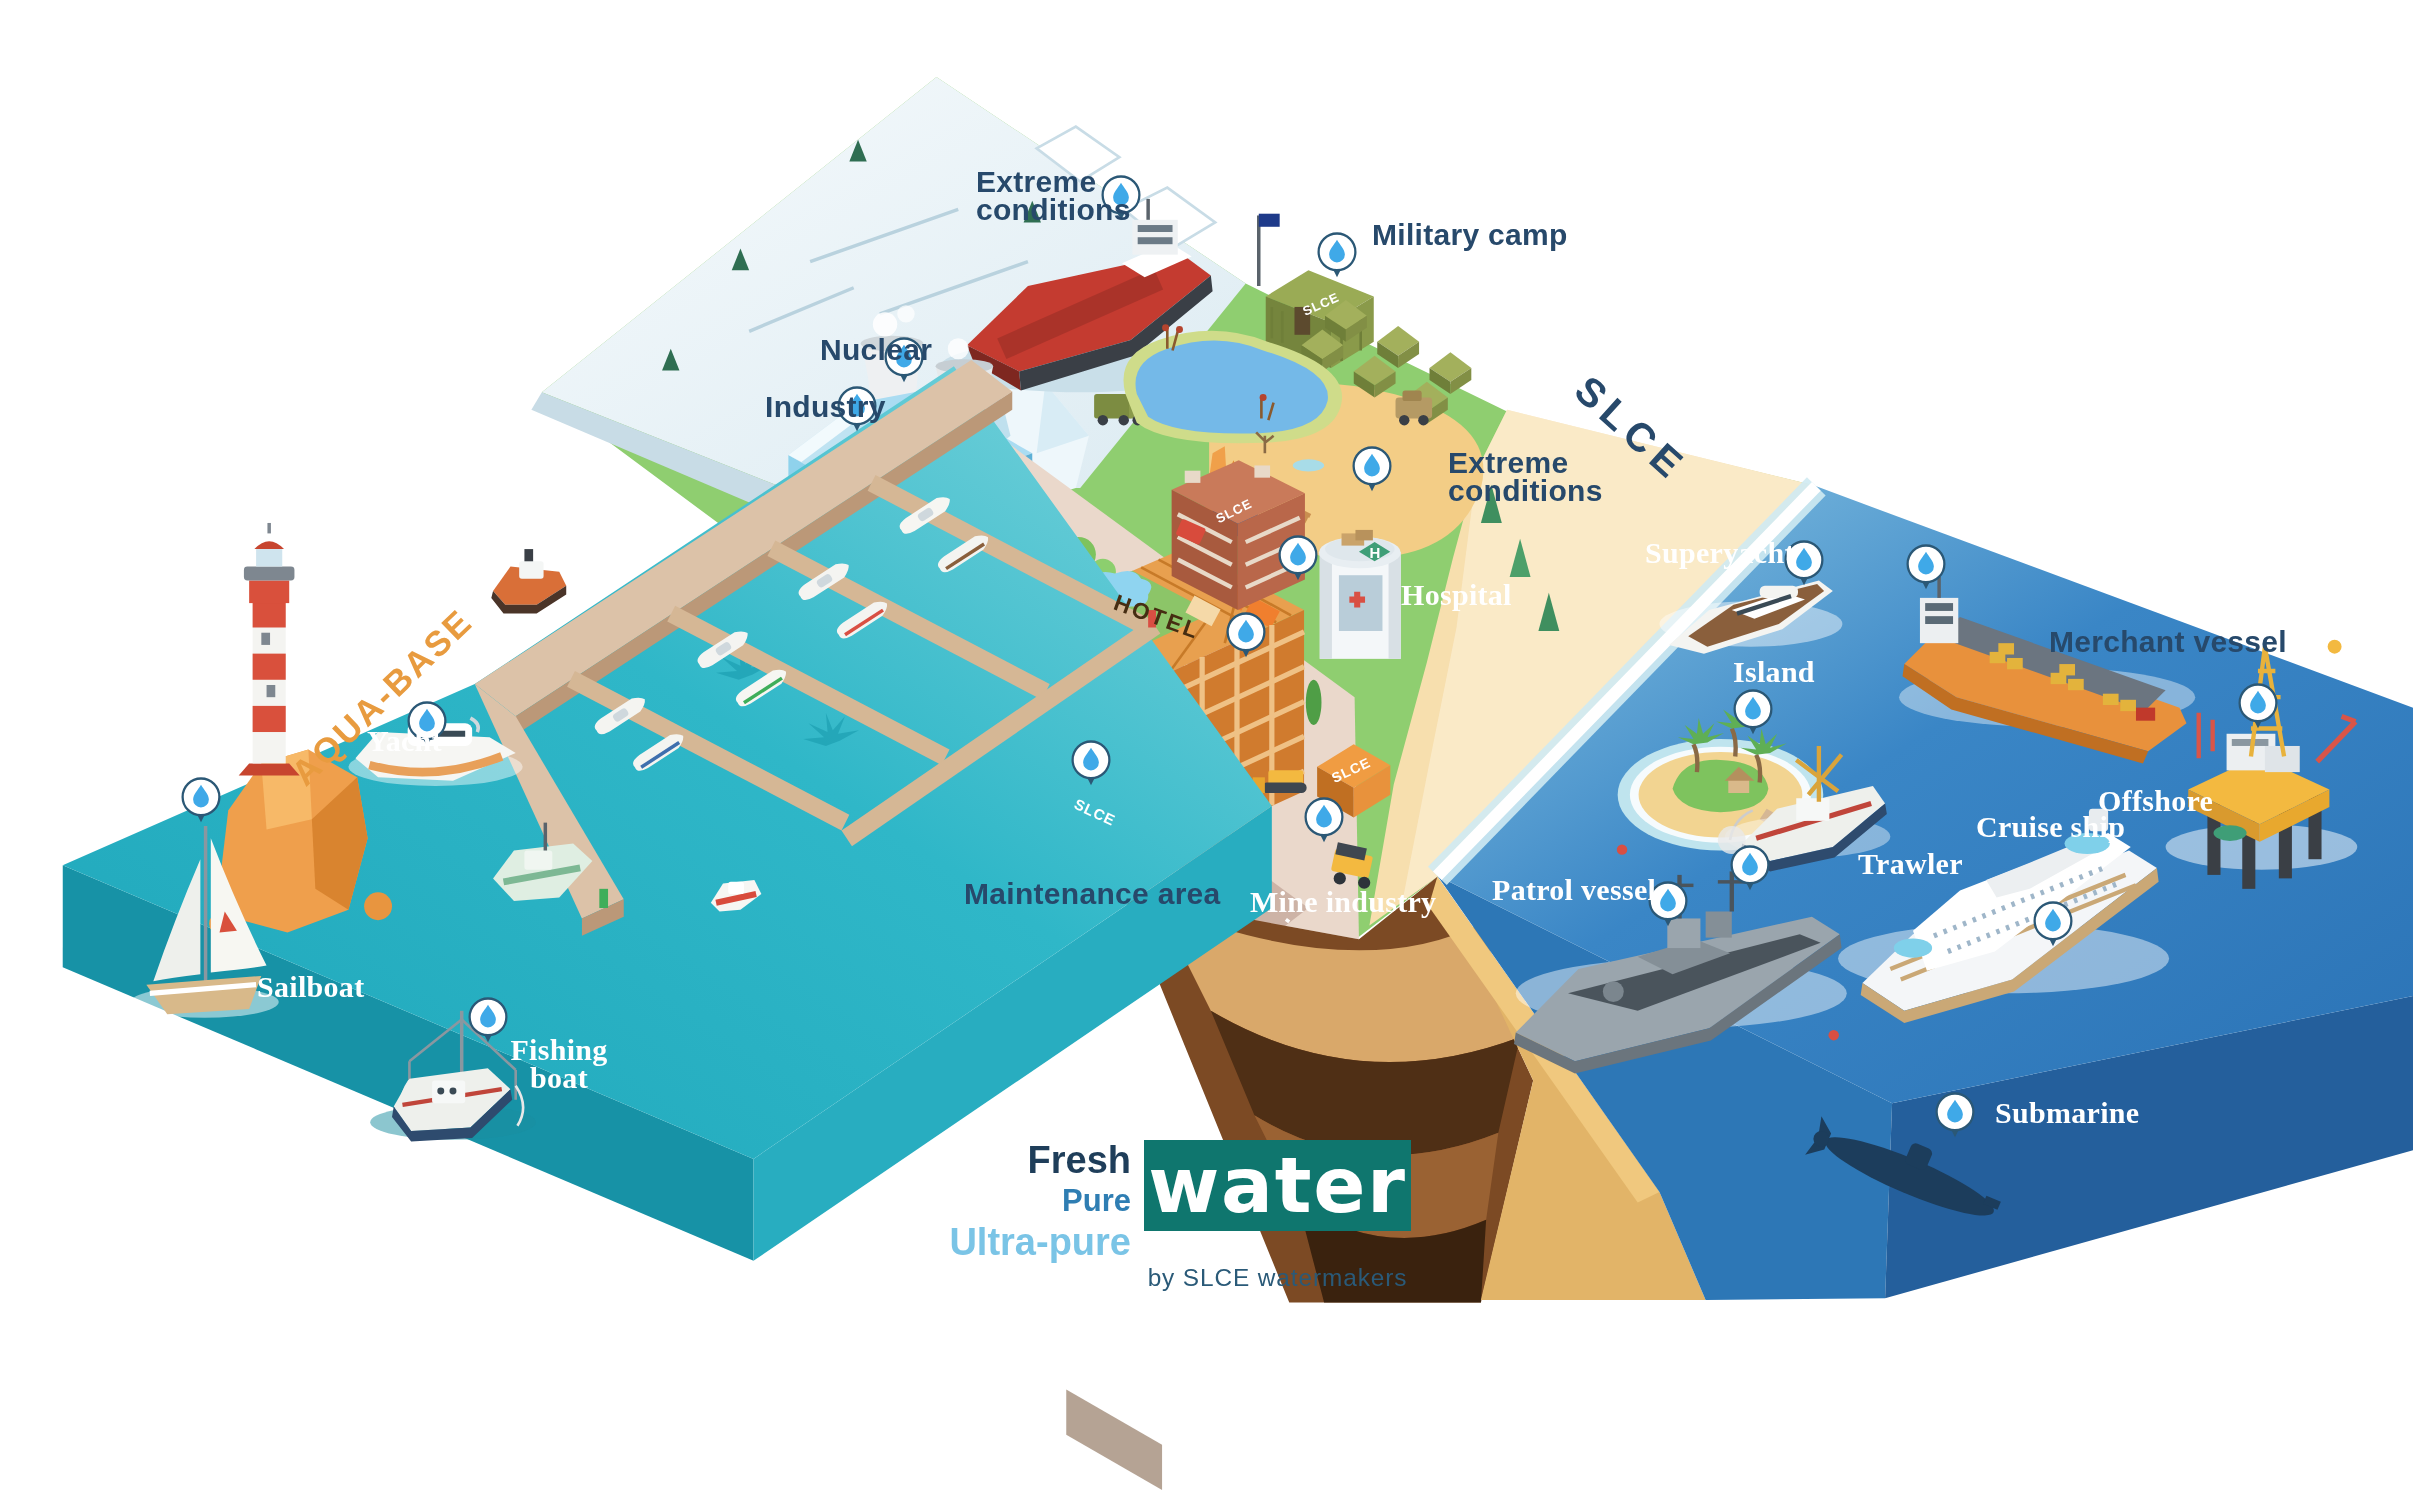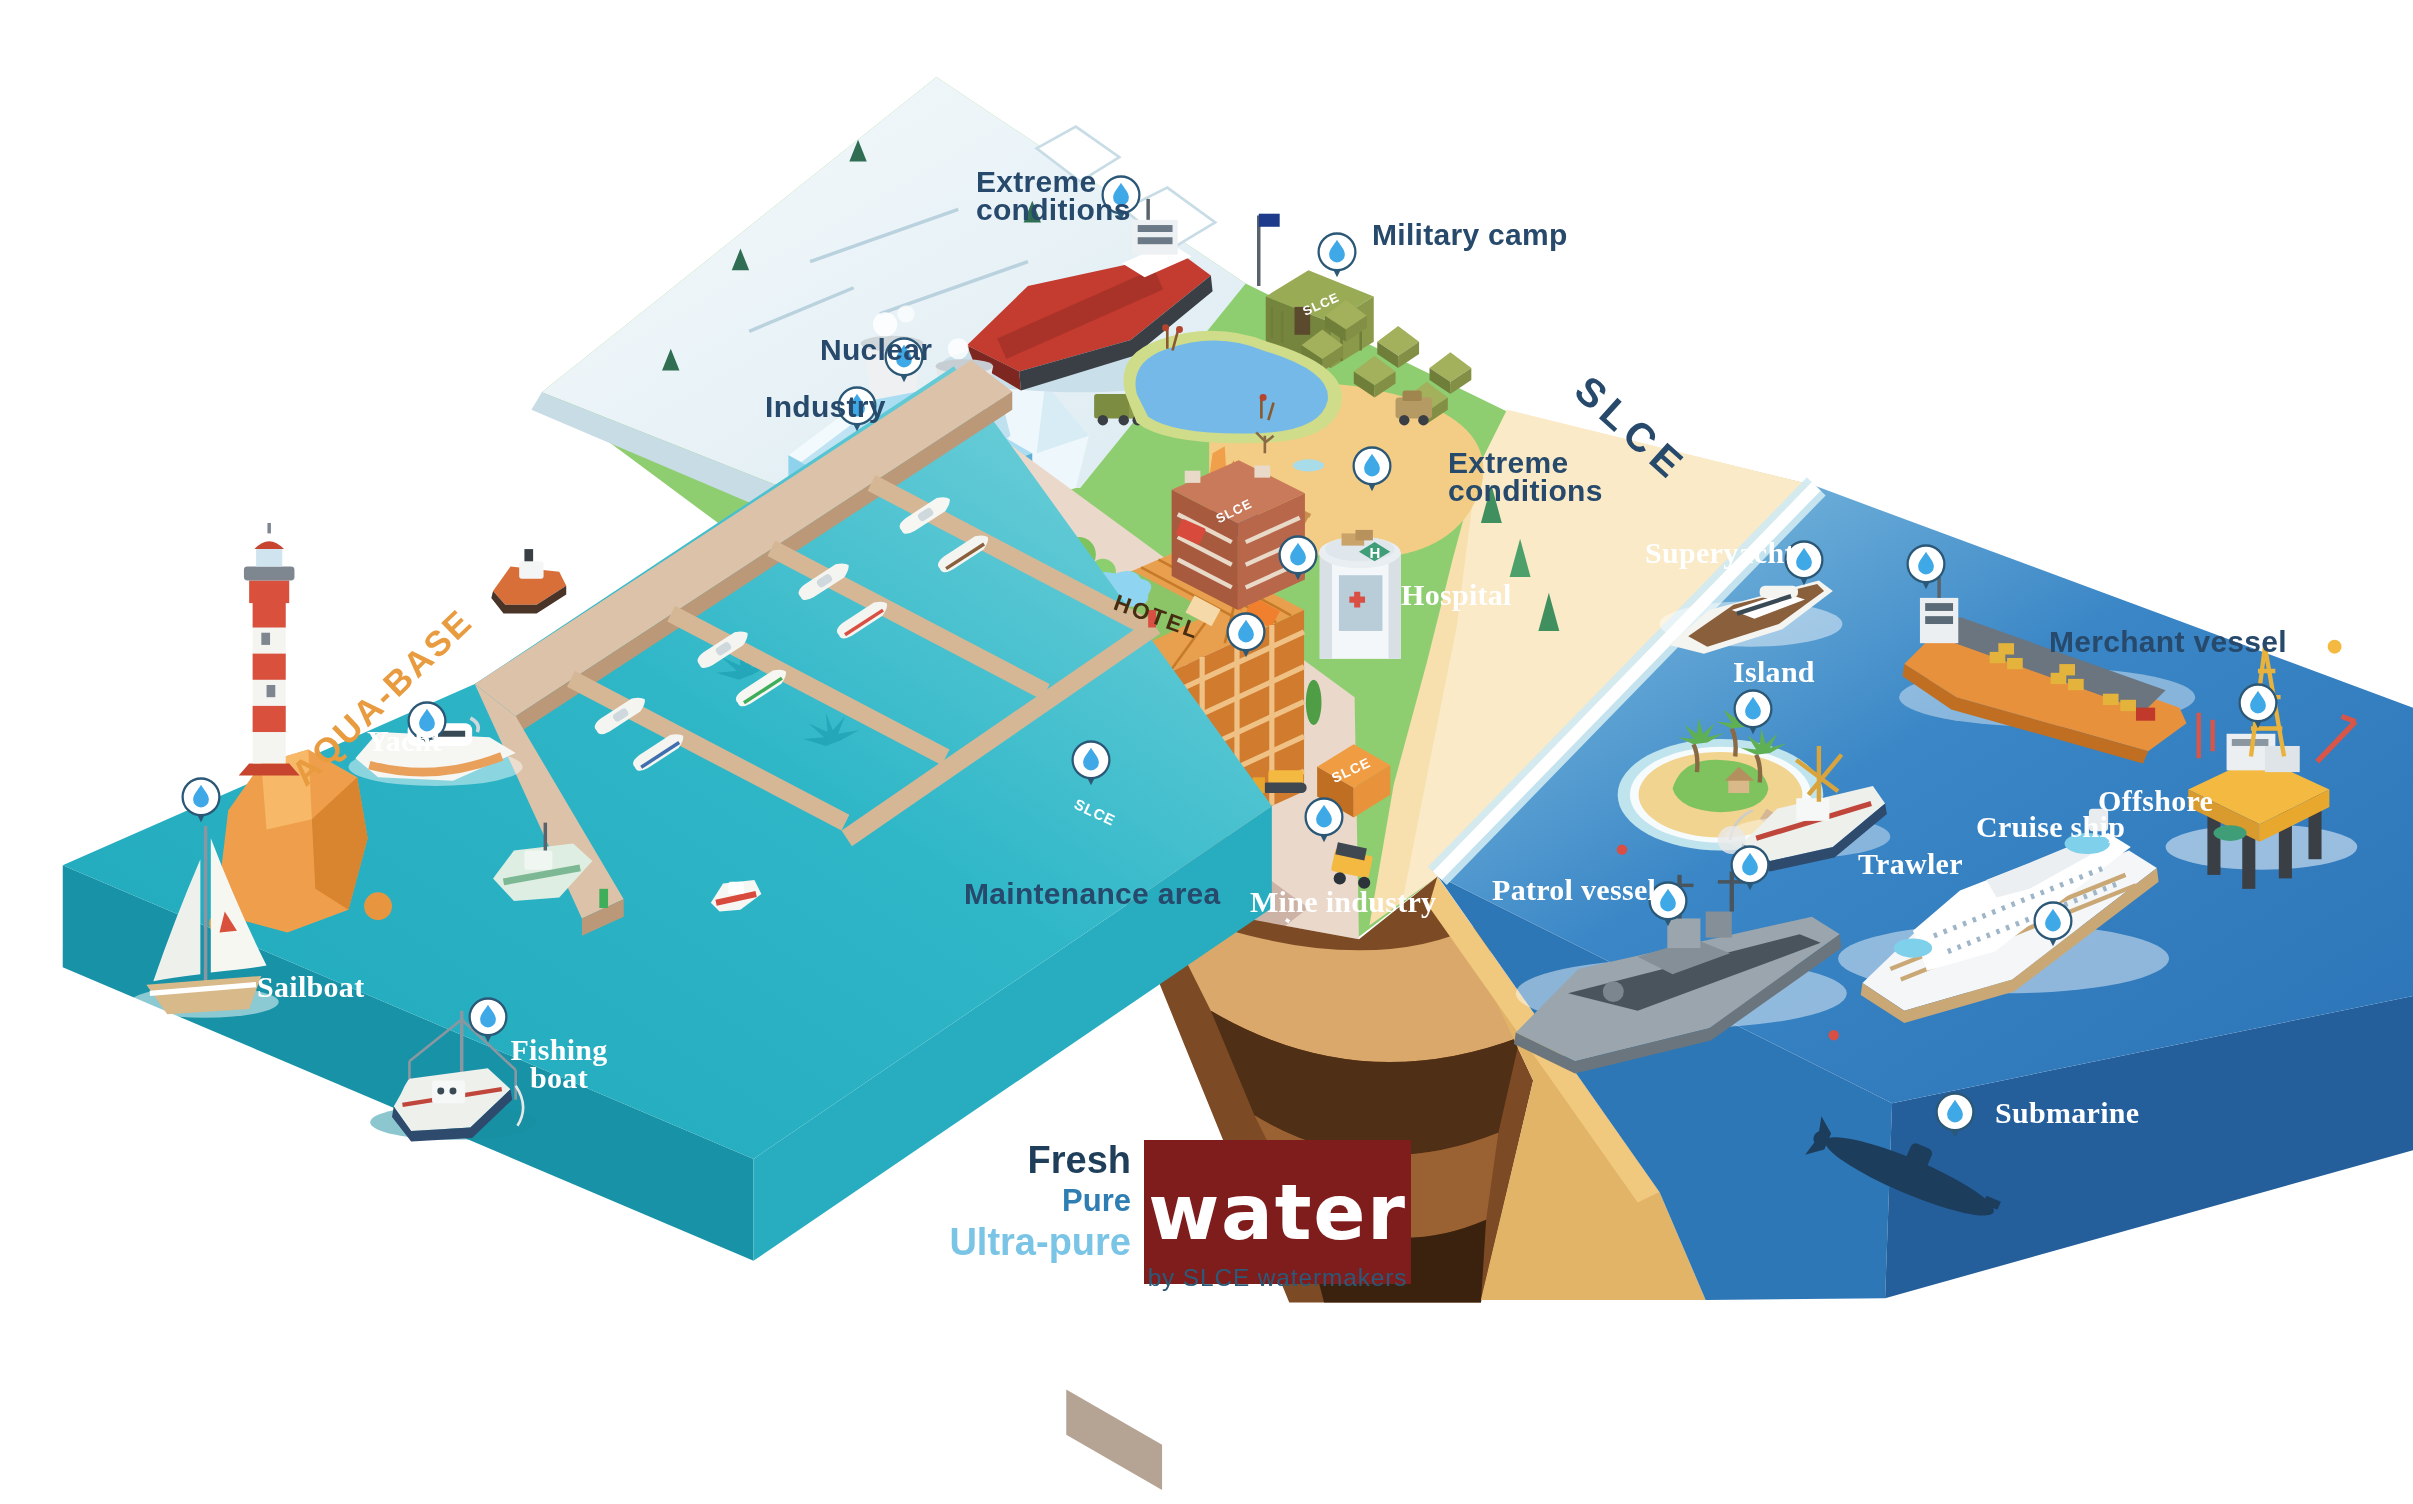--- a/index.html
+++ b/index.html
@@ -12,21 +12,21 @@
   .scene-label.navy{color:#27496b;}
   .scene-label.white{color:#ffffff;font-family:Liberation Serif, serif;}
   .scene-label.center{text-align:center;transform:translateX(-50%);}
   .scene-text{position:absolute;font-weight:700;white-space:nowrap;}
   .drop-pin{position:absolute;width:42px;height:49px;}
   .logo{position:absolute;left:889px;top:1133px;width:540px;}
   .logo-stack{position:absolute;right:298px;top:5.2px;width:227px;text-align:right;line-height:1.18;}
   .logo-fresh{font-size:38px;color:#1f3e5a;font-weight:600;}
   .logo-pure{font-size:31px;color:#2f7eb3;font-weight:600;}
   .logo-ultra{font-size:38px;color:#7ac4e6;font-weight:600;}
-  .logo-box{position:absolute;left:255px;top:7px;width:267px;height:144px;background:#7f1d1d;
+  .logo-box{position:absolute;left:255px;top:7px;width:267px;height:91px;background:#0f766e;
             display:flex;align-items:center;justify-content:center;}
   .logo-water{color:#fff;font-size:77px;font-weight:bold;letter-spacing:1.7px;
               font-family:"DejaVu Sans","Liberation Sans",sans-serif;}
   .logo-byline{position:absolute;left:255px;top:131px;width:267px;text-align:center;
                font-size:24.4px;color:#2a5a78;letter-spacing:0.9px;}
 </style>
 </head>
 <body>
 
 <div class="stage">

